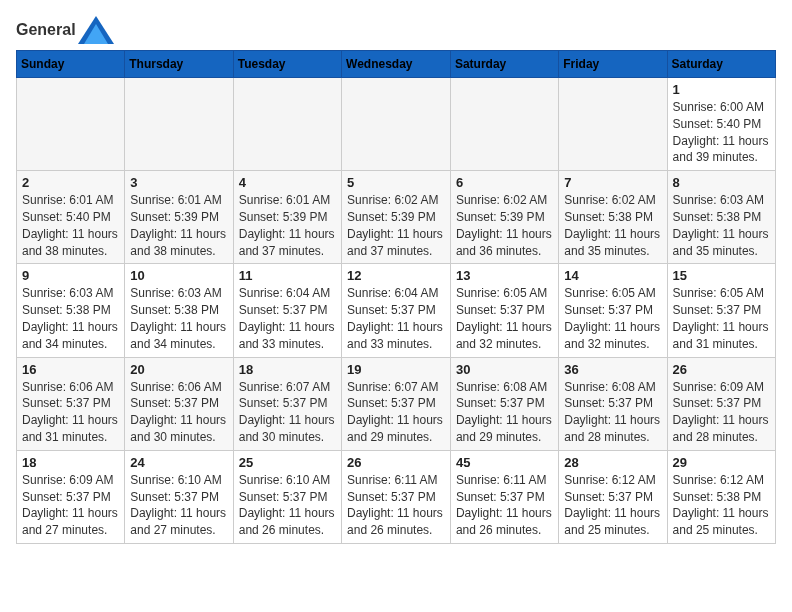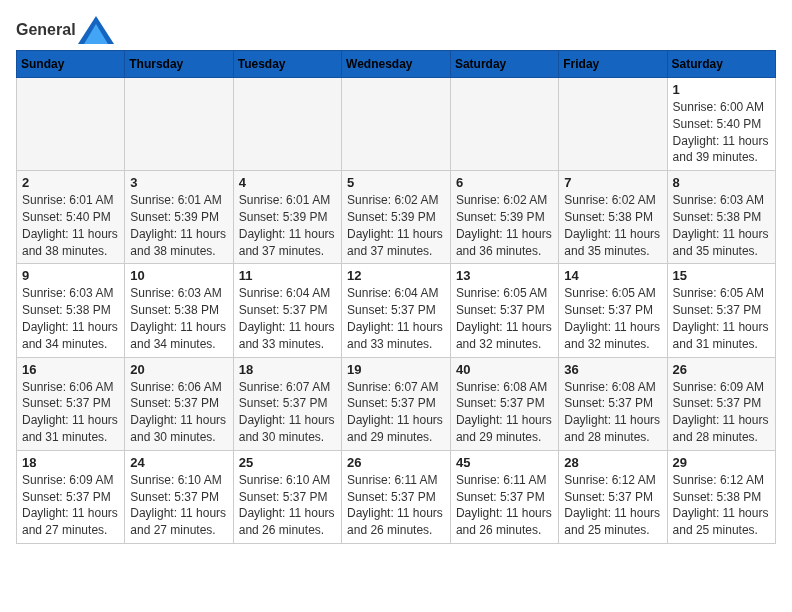--- a/index.html
+++ b/index.html
@@ -259,21 +259,21 @@
 and 30 minutes.</div>
         </td>
         <td>
           <span class="day-number">19</span>
           <div class="day-info" style="white-space: pre-line;">Sunrise: 6:07 AM
 Sunset: 5:37 PM
 Daylight: 11 hours
 and 29 minutes.</div>
         </td>
         <td>
-          <span class="day-number">40</span>
+          <span class="day-number">30</span>
           <div class="day-info" style="white-space: pre-line;">Sunrise: 6:08 AM
 Sunset: 5:37 PM
 Daylight: 11 hours
 and 29 minutes.</div>
         </td>
         <td>
           <span class="day-number">36</span>
           <div class="day-info" style="white-space: pre-line;">Sunrise: 6:08 AM
 Sunset: 5:37 PM
 Daylight: 11 hours

